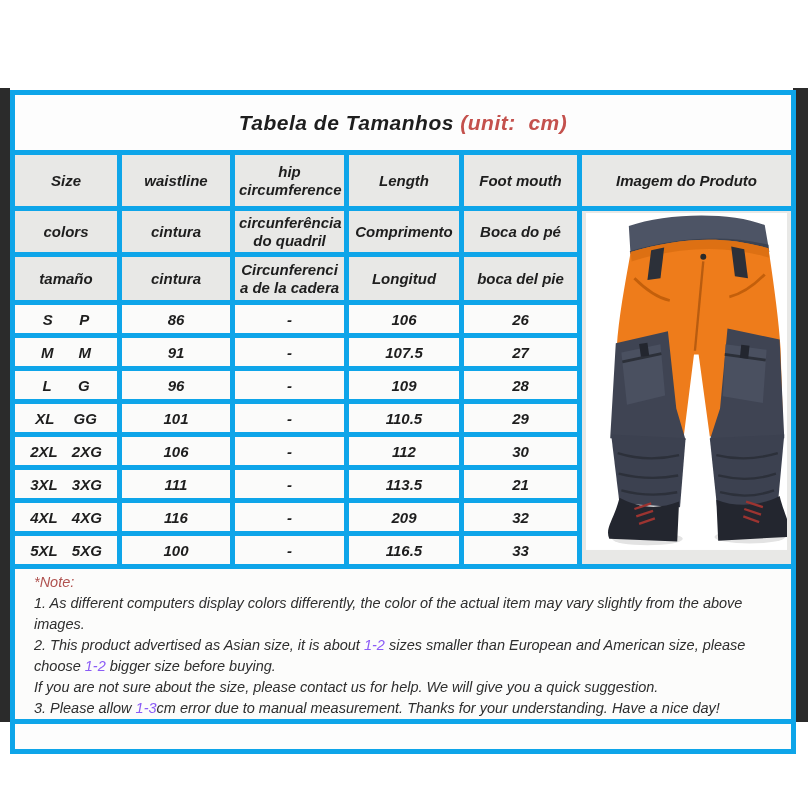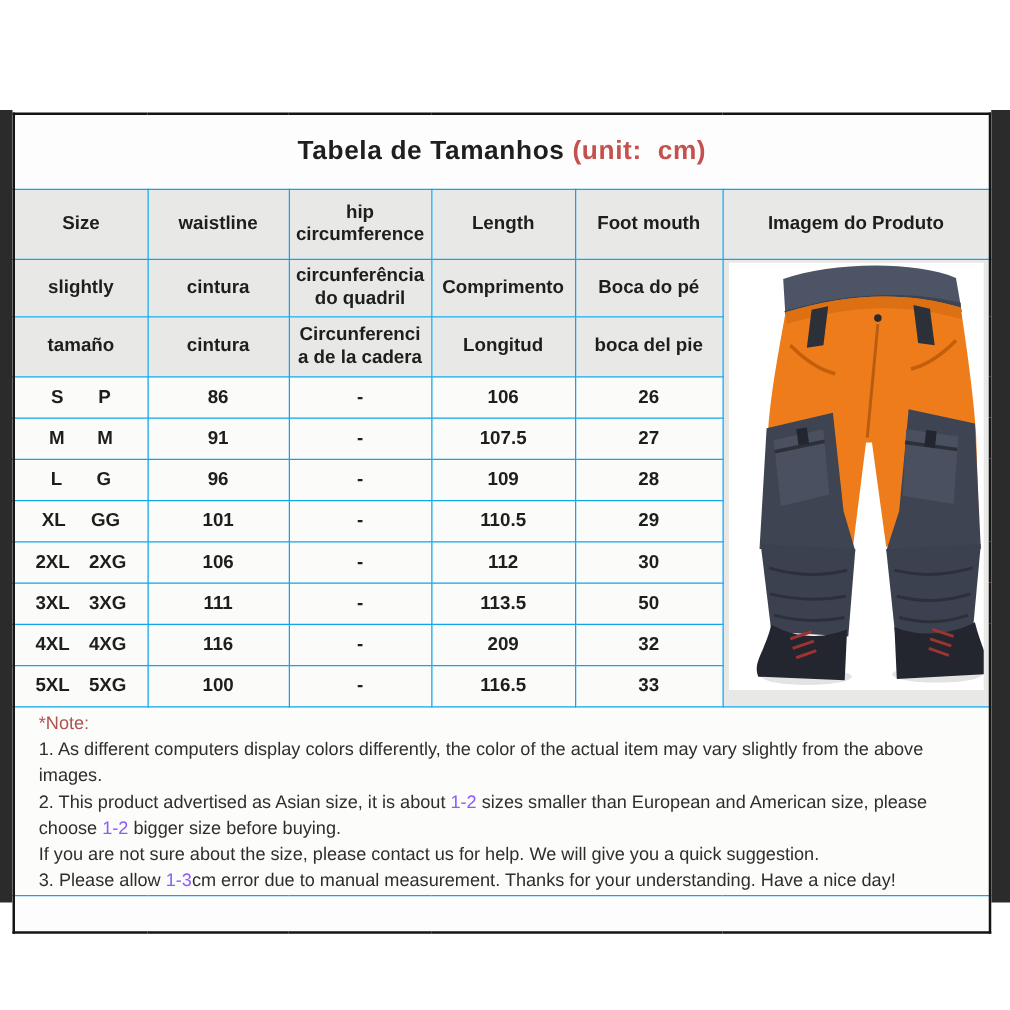--- a/index.html
+++ b/index.html
@@ -6,22 +6,22 @@
   body{width:808px;height:808px;background:#ffffff;font-family:"Liberation Sans",sans-serif;}
   .page{position:relative;width:808px;height:808px;background:#ffffff;overflow:hidden;}
   .edge-bar{position:absolute;top:88px;height:634px;background:#2b2b2b;z-index:0;}
   .edge-bar.left{left:0;width:10px;}
   .edge-bar.right{left:793px;width:15px;}
   table.size-table{
     position:absolute;left:10px;top:90px;width:781px;
     border-collapse:collapse;table-layout:fixed;z-index:1;
     border:2px solid #151515;background:#fbfbfa;
   }
-  td{border:1px solid #0ea5e9;text-align:center;vertical-align:middle;
-     color:#1e1e1e;overflow:hidden;}
+  td{border:5px solid #0ea5e9;text-align:center;vertical-align:middle;
+     color:#1e1e1e;overflow:hidden;font-style:italic;}
   tr.title-row{height:60px;}
   .title-cell{background:#fdfdfd;font-size:21px;font-weight:bold;letter-spacing:.5px;}
   .unit{color:#c4514d;white-space:pre;}
   tr.head-row-1{height:56px;}
   tr.head-row-2{height:46px;}
   tr.head-row-3{height:48px;}
   tr.head-row-1 td,tr.head-row-2 td,tr.head-row-3 td{
     background:#e8e8e6;font-weight:bold;font-size:15px;line-height:18px;padding:2px 4px;}
   tr.data-row{height:33px;}
   tr.data-row td{background:#fbfbfa;font-weight:bold;font-size:15px;}
@@ -64,21 +64,21 @@
     <tr class="head-row-1">
       <td>Size</td>
       <td>waistline</td>
       <td>hip circumference</td>
       <td>Length</td>
       <td>Foot mouth</td>
       <td>Imagem do Produto</td>
     </tr>
 
     <tr class="head-row-2">
-      <td>slightly</td>
+      <td>colors</td>
       <td>cintura</td>
       <td>circunferência do quadril</td>
       <td>Comprimento</td>
       <td>Boca do pé</td>
 
       <td class="img-cell" rowspan="10">
 
         <svg viewBox="0 0 216 362" preserveAspectRatio="none">
           <rect x="0" y="0" width="216" height="362" fill="#ffffff"></rect>
           <ellipse cx="66" cy="350" rx="38" ry="7" fill="#e3e3e3"></ellipse>
@@ -193,21 +193,21 @@
     <tr class="data-row">
       <td>
             <div class="size-flex">
               <span>3XL</span>
               <span>3XG</span>
             </div>
           </td>
       <td>111</td>
       <td>-</td>
       <td>113.5</td>
-      <td>50</td>
+      <td>21</td>
     </tr>
     <tr class="data-row">
       <td>
             <div class="size-flex">
               <span>4XL</span>
               <span>4XG</span>
             </div>
           </td>
       <td>116</td>
       <td>-</td>

